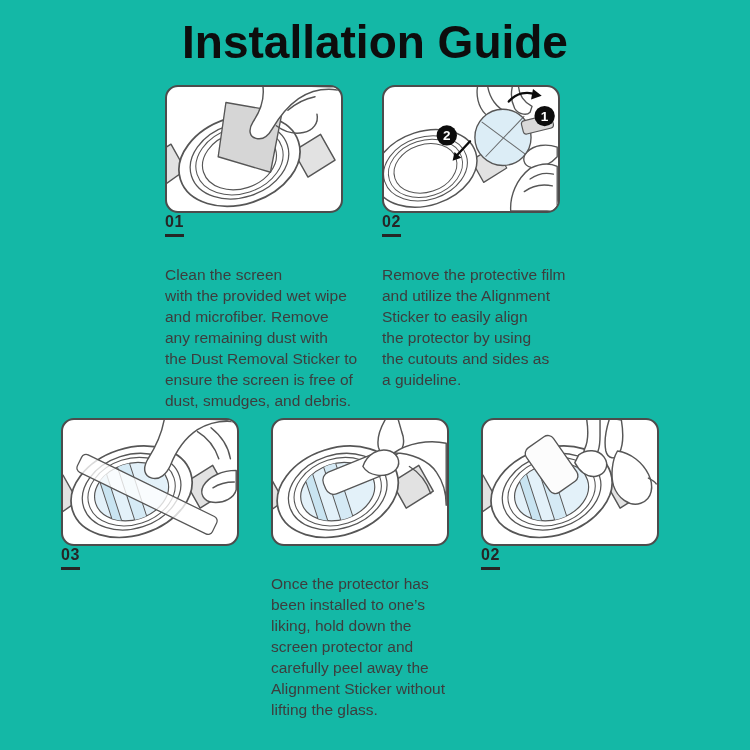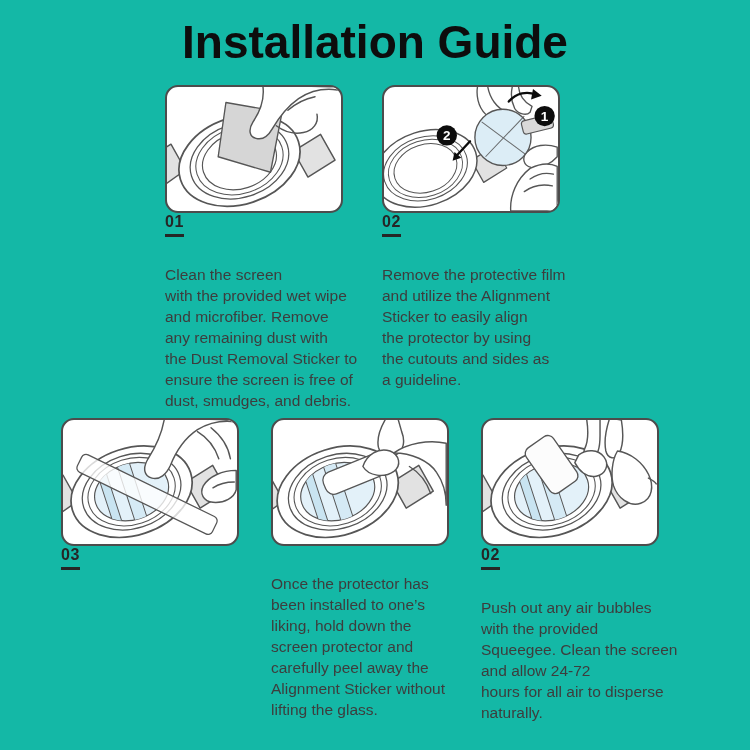--- a/index.html
+++ b/index.html
@@ -234,22 +234,16 @@
           <g fill="#ffffff" stroke="#565656" stroke-width="1.5" stroke-linejoin="round" stroke-linecap="round">
             <path d="M106,-2 C108,10 108,22 104,30 C102,36 106,41 112,39 C118,37 120,28 120,16 L120,-2 Z"></path>
             <path d="M130,-2 C126,10 124,22 126,32 C128,40 136,42 140,34 C144,26 144,12 142,0 Z"></path>
             <path d="M98,36 C106,30 118,30 124,38 C130,46 126,56 116,58 C106,60 98,52 94,44 Z"></path>
             <path d="M138,32 C152,34 164,44 170,56 C176,68 174,82 162,86 C150,90 138,80 134,68 C131,58 132,42 138,32 Z"></path>
             <path d="M170,60 C174,62 177,64 178,66" fill="none"></path>
           </g>
         </svg>
       </div>
       <div><span class="step-num">02</span></div>
-      <div class="step-text">Push out any air bubbles
-with the provided
-Squeegee. Clean the screen
-and allow 24-72
-hours for all air to disperse
-naturally.</div>
     </div>
 
   </div>
 </div>
 
 </body></html>

